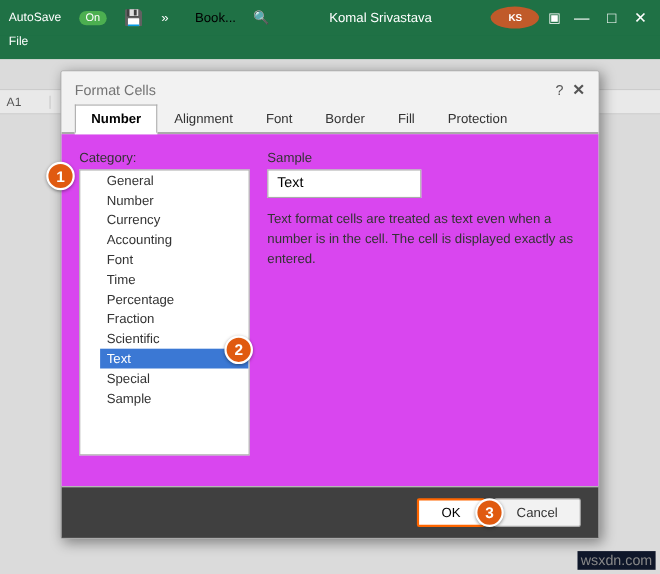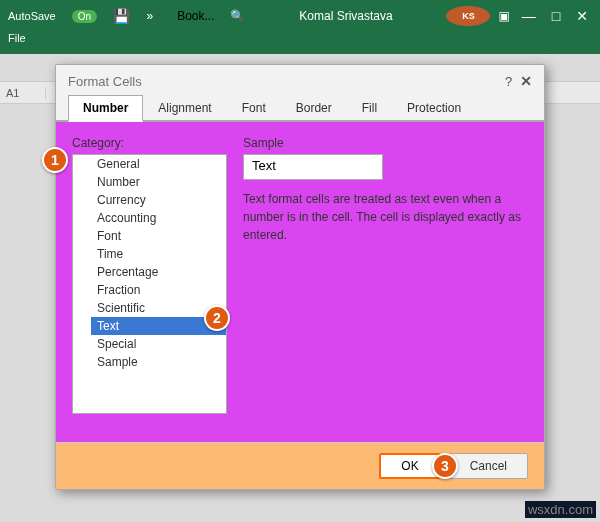--- a/index.html
+++ b/index.html
@@ -233,21 +233,21 @@
       color: #333;
       line-height: 1.5;
     }
 
     
     .dialog-footer {
       padding: 10px 16px;
       display: flex;
       justify-content: flex-end;
       gap: 8px;
-      background: #fdba74;
+      background: #404040;
       border-top: 1px solid #ccc;
     }
     .btn {
       padding: 4px 20px;
       font-size: 12px;
       cursor: pointer;
       border-radius: 2px;
       border: 1px solid #aaa;
     }
     .btn-ok {

